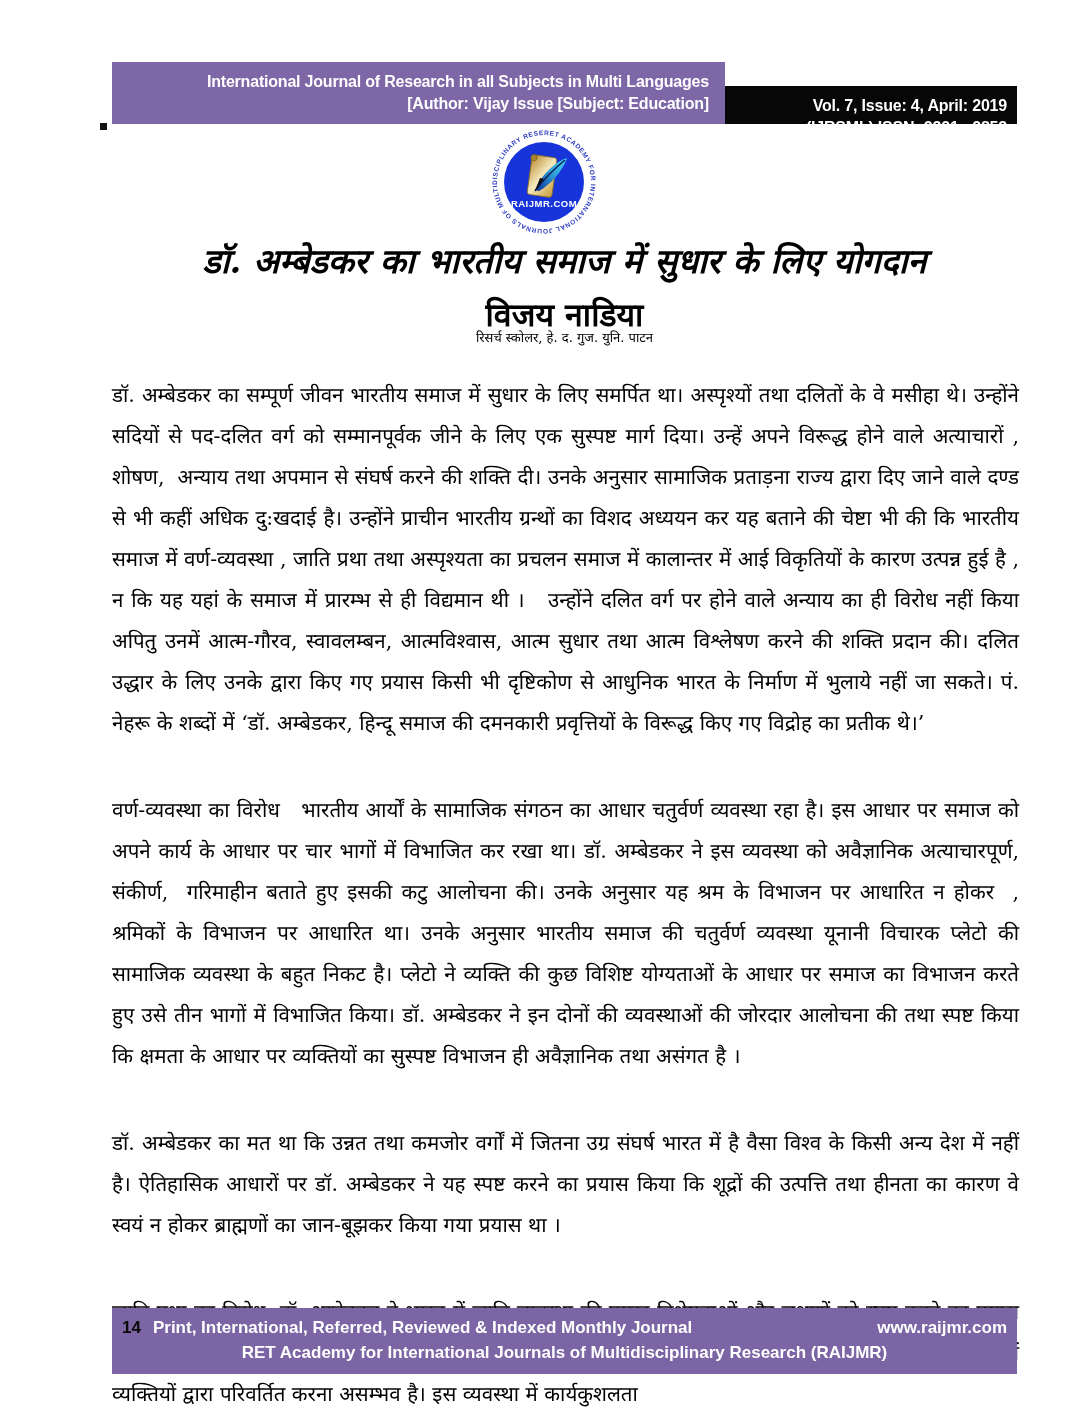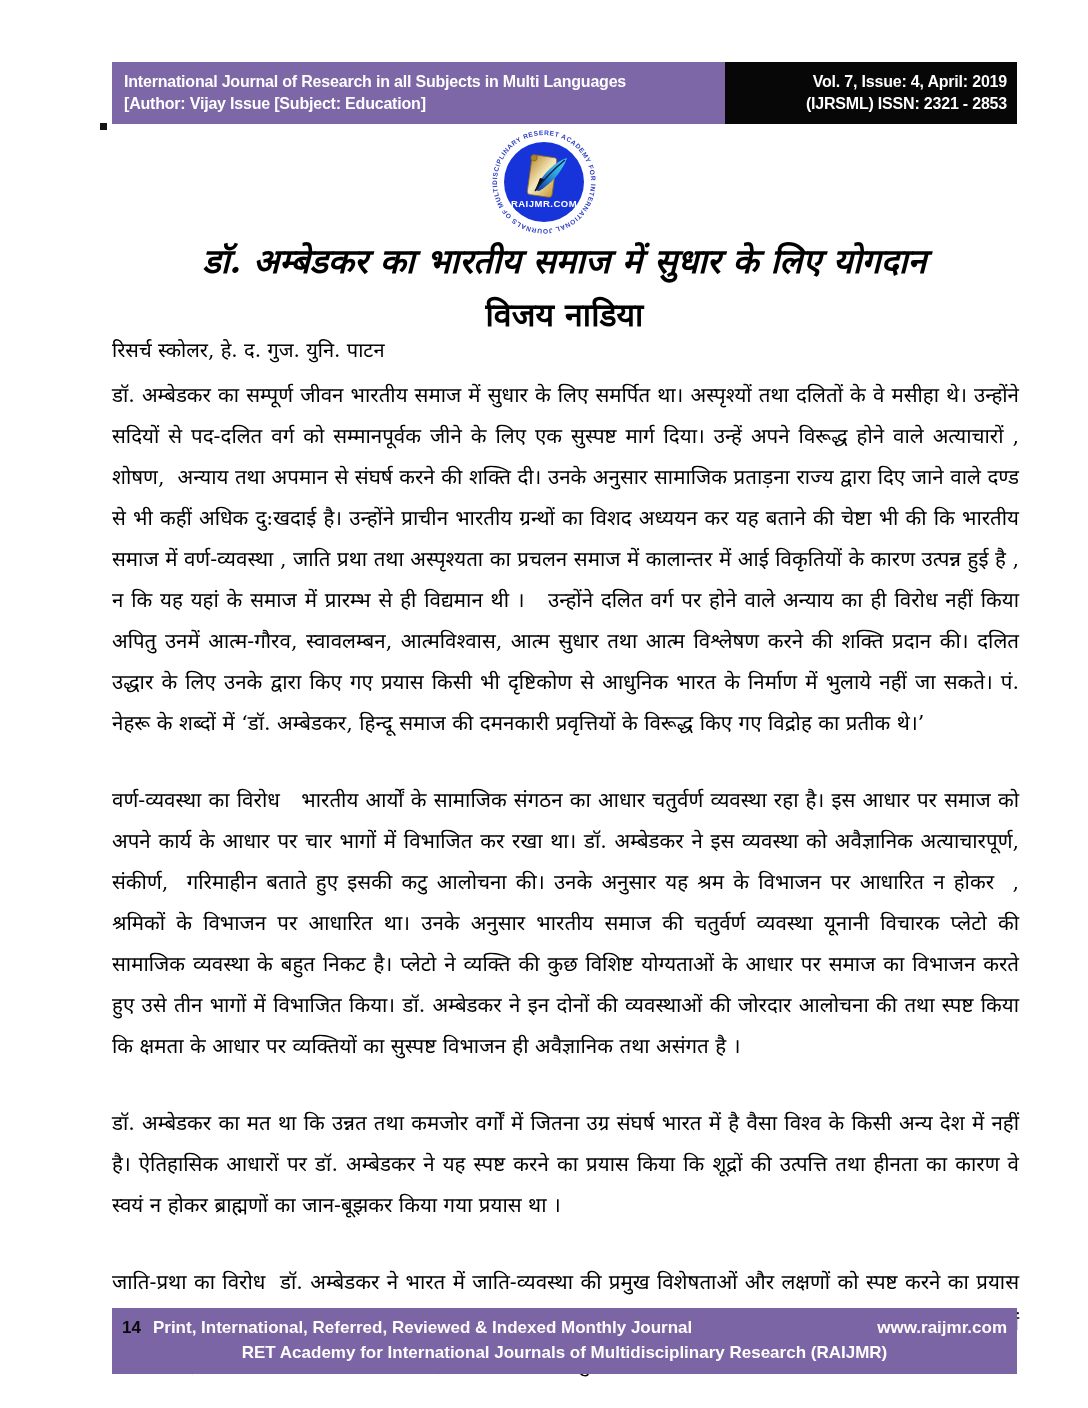--- a/index.html
+++ b/index.html
@@ -10,53 +10,53 @@
     font-family:"DejaVu Serif", serif; color:#000;
   }
   
   .header {
     position:absolute; left:112px; top:62px; width:905px; height:62px;
     display:flex; font-family:"Liberation Sans", sans-serif; font-weight:bold;
   }
   .header-left {
     flex:0 0 613px; background:#7e67a7; color:#ffffff;
     padding:9px 16px 0 12px; font-size:16px; letter-spacing:-0.2px;
-    line-height:22px; white-space:nowrap; overflow:hidden;
+    line-height:22px; white-space:nowrap; overflow:hidden;text-align:right;
   }
   .header-right {
     flex:1; background:#070707; color:#ffffff; text-align:right;
     padding:9px 10px 0 0; font-size:16px; letter-spacing:-0.2px;
-    line-height:22px; white-space:nowrap; overflow:hidden;
+    line-height:22px; white-space:nowrap; overflow:hidden;margin-top:24px;
   }
   .scan-artifact {
     position:absolute; left:100px; top:123px; width:7px; height:7px; background:#141414;
   }
   
   .logo-wrap { position:absolute; left:0; top:130px; width:100%; text-align:center; }
   .logo-wrap svg { display:inline-block; }
   
   .title {
     position:absolute; left:112px; top:238px; width:905px;
     text-align:center; font-size:34px; font-weight:bold; line-height:1.4;font-style:italic;
   }
   .author {
     position:absolute; left:112px; top:292px; width:905px;
     text-align:center; font-size:32px; font-weight:bold;
   }
   .affiliation {
-    position:absolute; left:112px; top:336px; width:905px;
-    text-align:left; font-size:20px;
+    position:absolute; left:112px; top:328px; width:905px;
+    text-align:center; font-size:13px;
   }
   
   .body-text {
     position:absolute; left:112px; top:375px; width:907px;
     font-size:20.5px; line-height:2.0; text-align:justify;
   }
   .body-text p { white-space:pre-wrap; }
-  .body-text p + p { margin-top:36px; }
+  .body-text p + p { margin-top:46px; }
   
   .footer {
     position:absolute; left:112px; top:1308px; width:905px; height:66px;
     background:#7c65a4; color:#ffffff;
     font-family:"Liberation Sans", sans-serif; font-weight:bold; font-size:17px;
     padding:8px 10px 6px 10px; z-index:5;
   }
   .footer-row1 { display:flex; align-items:baseline; white-space:nowrap; line-height:24px; }
   .footer-page-num { color:#0a0a0a; margin-right:12px; }
   .footer-journal { flex:1; overflow:hidden; }

